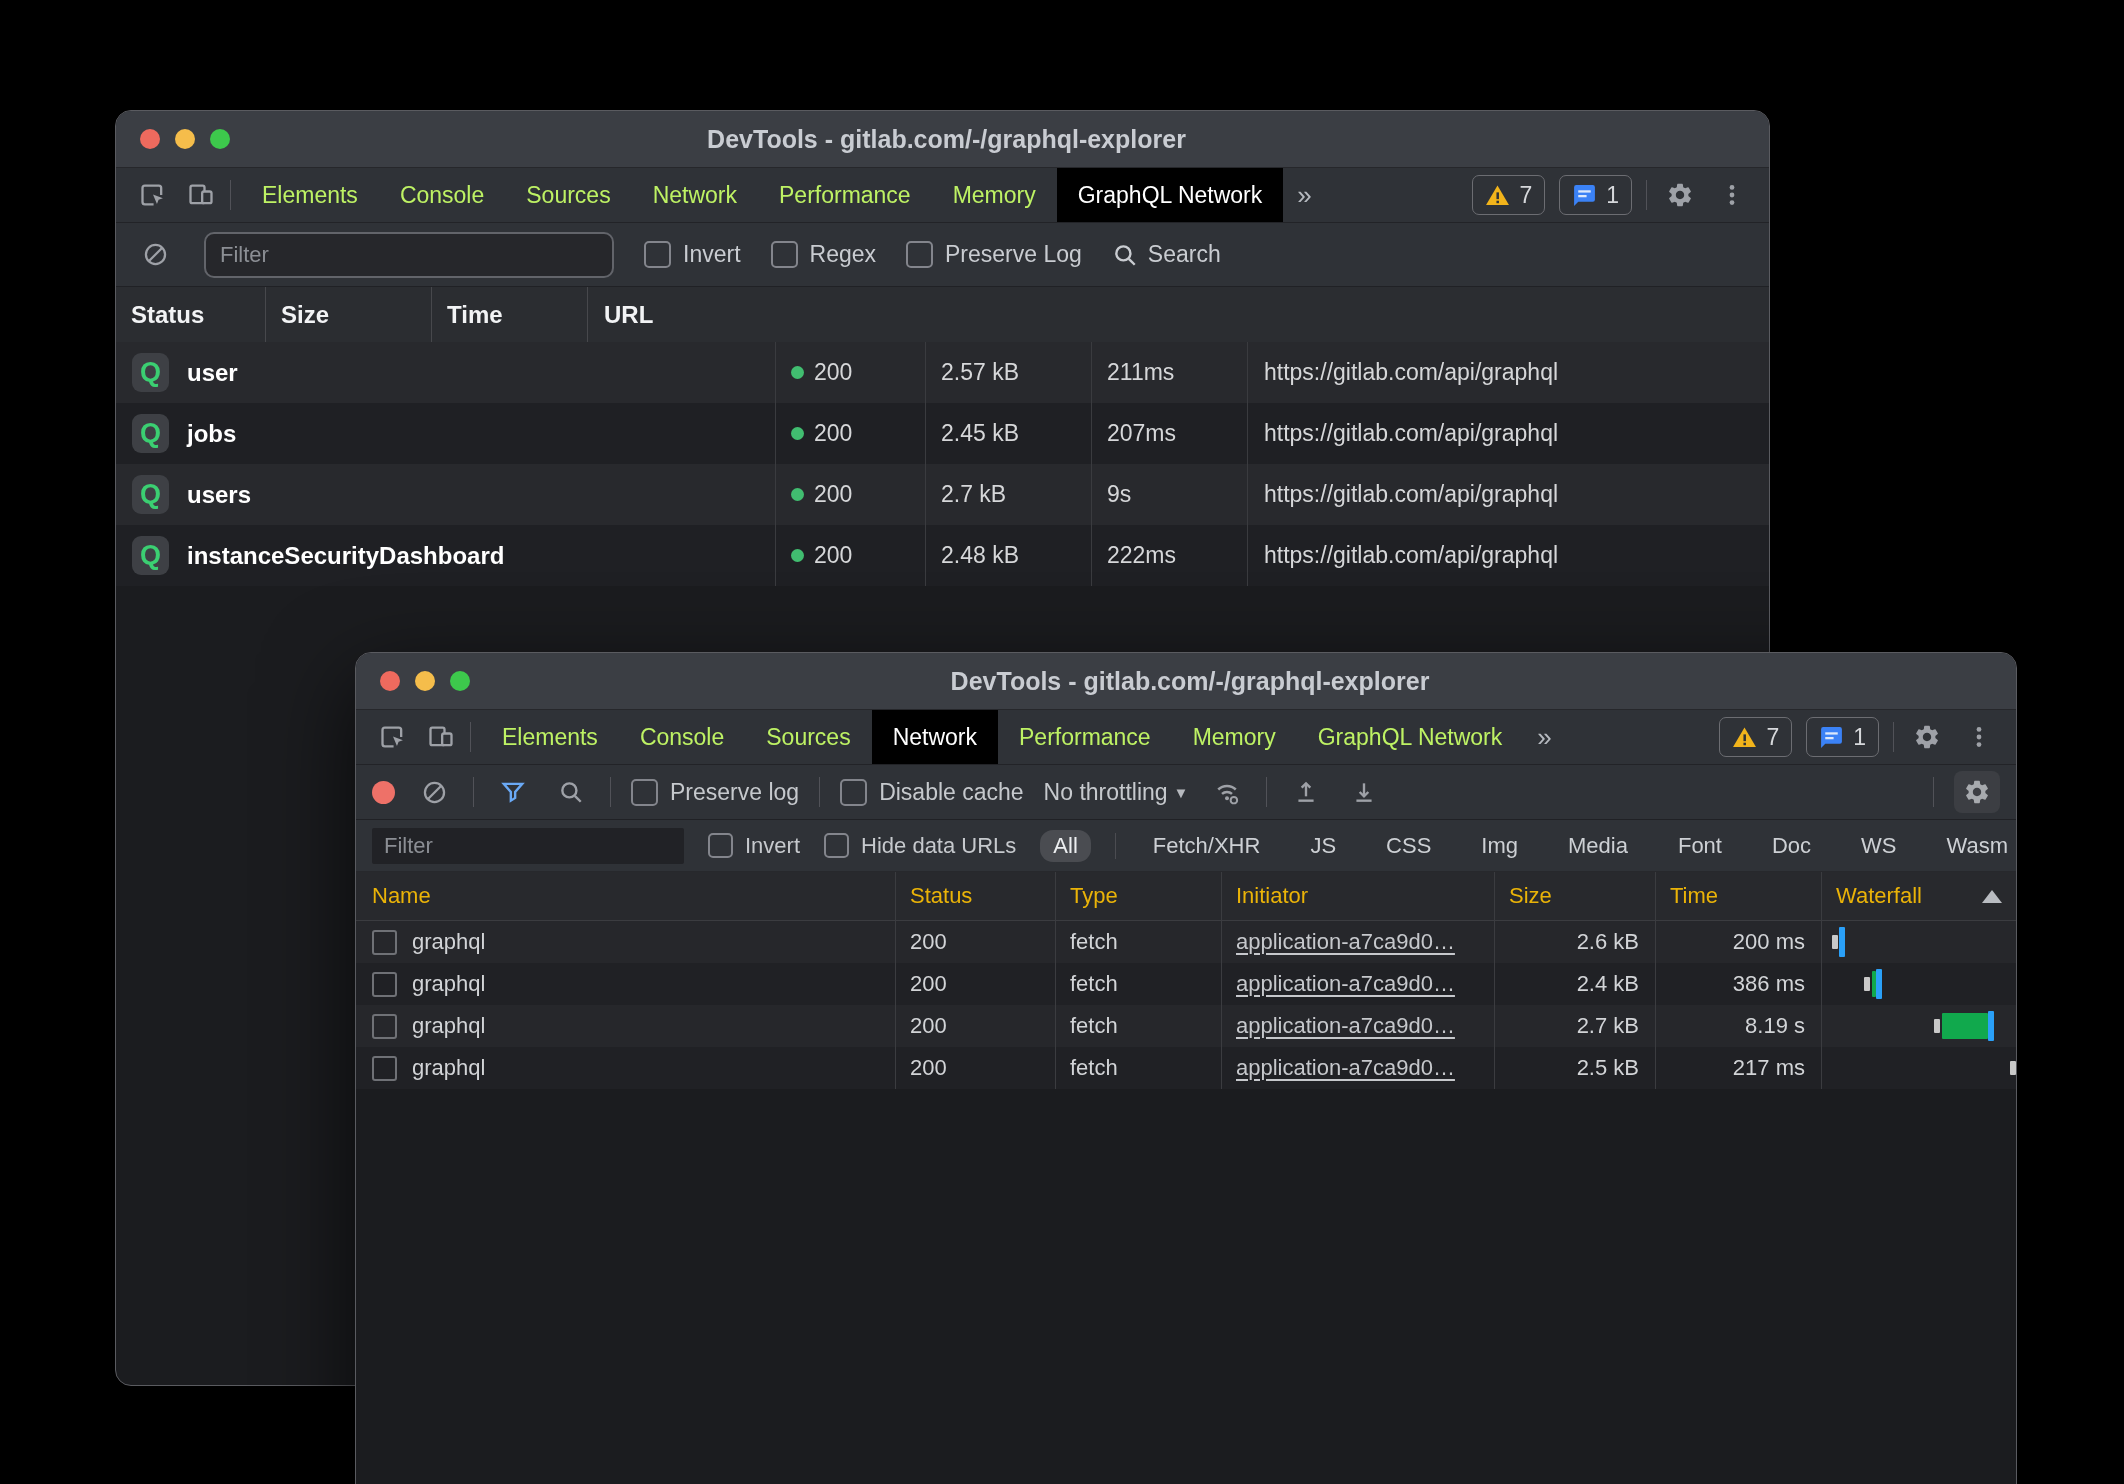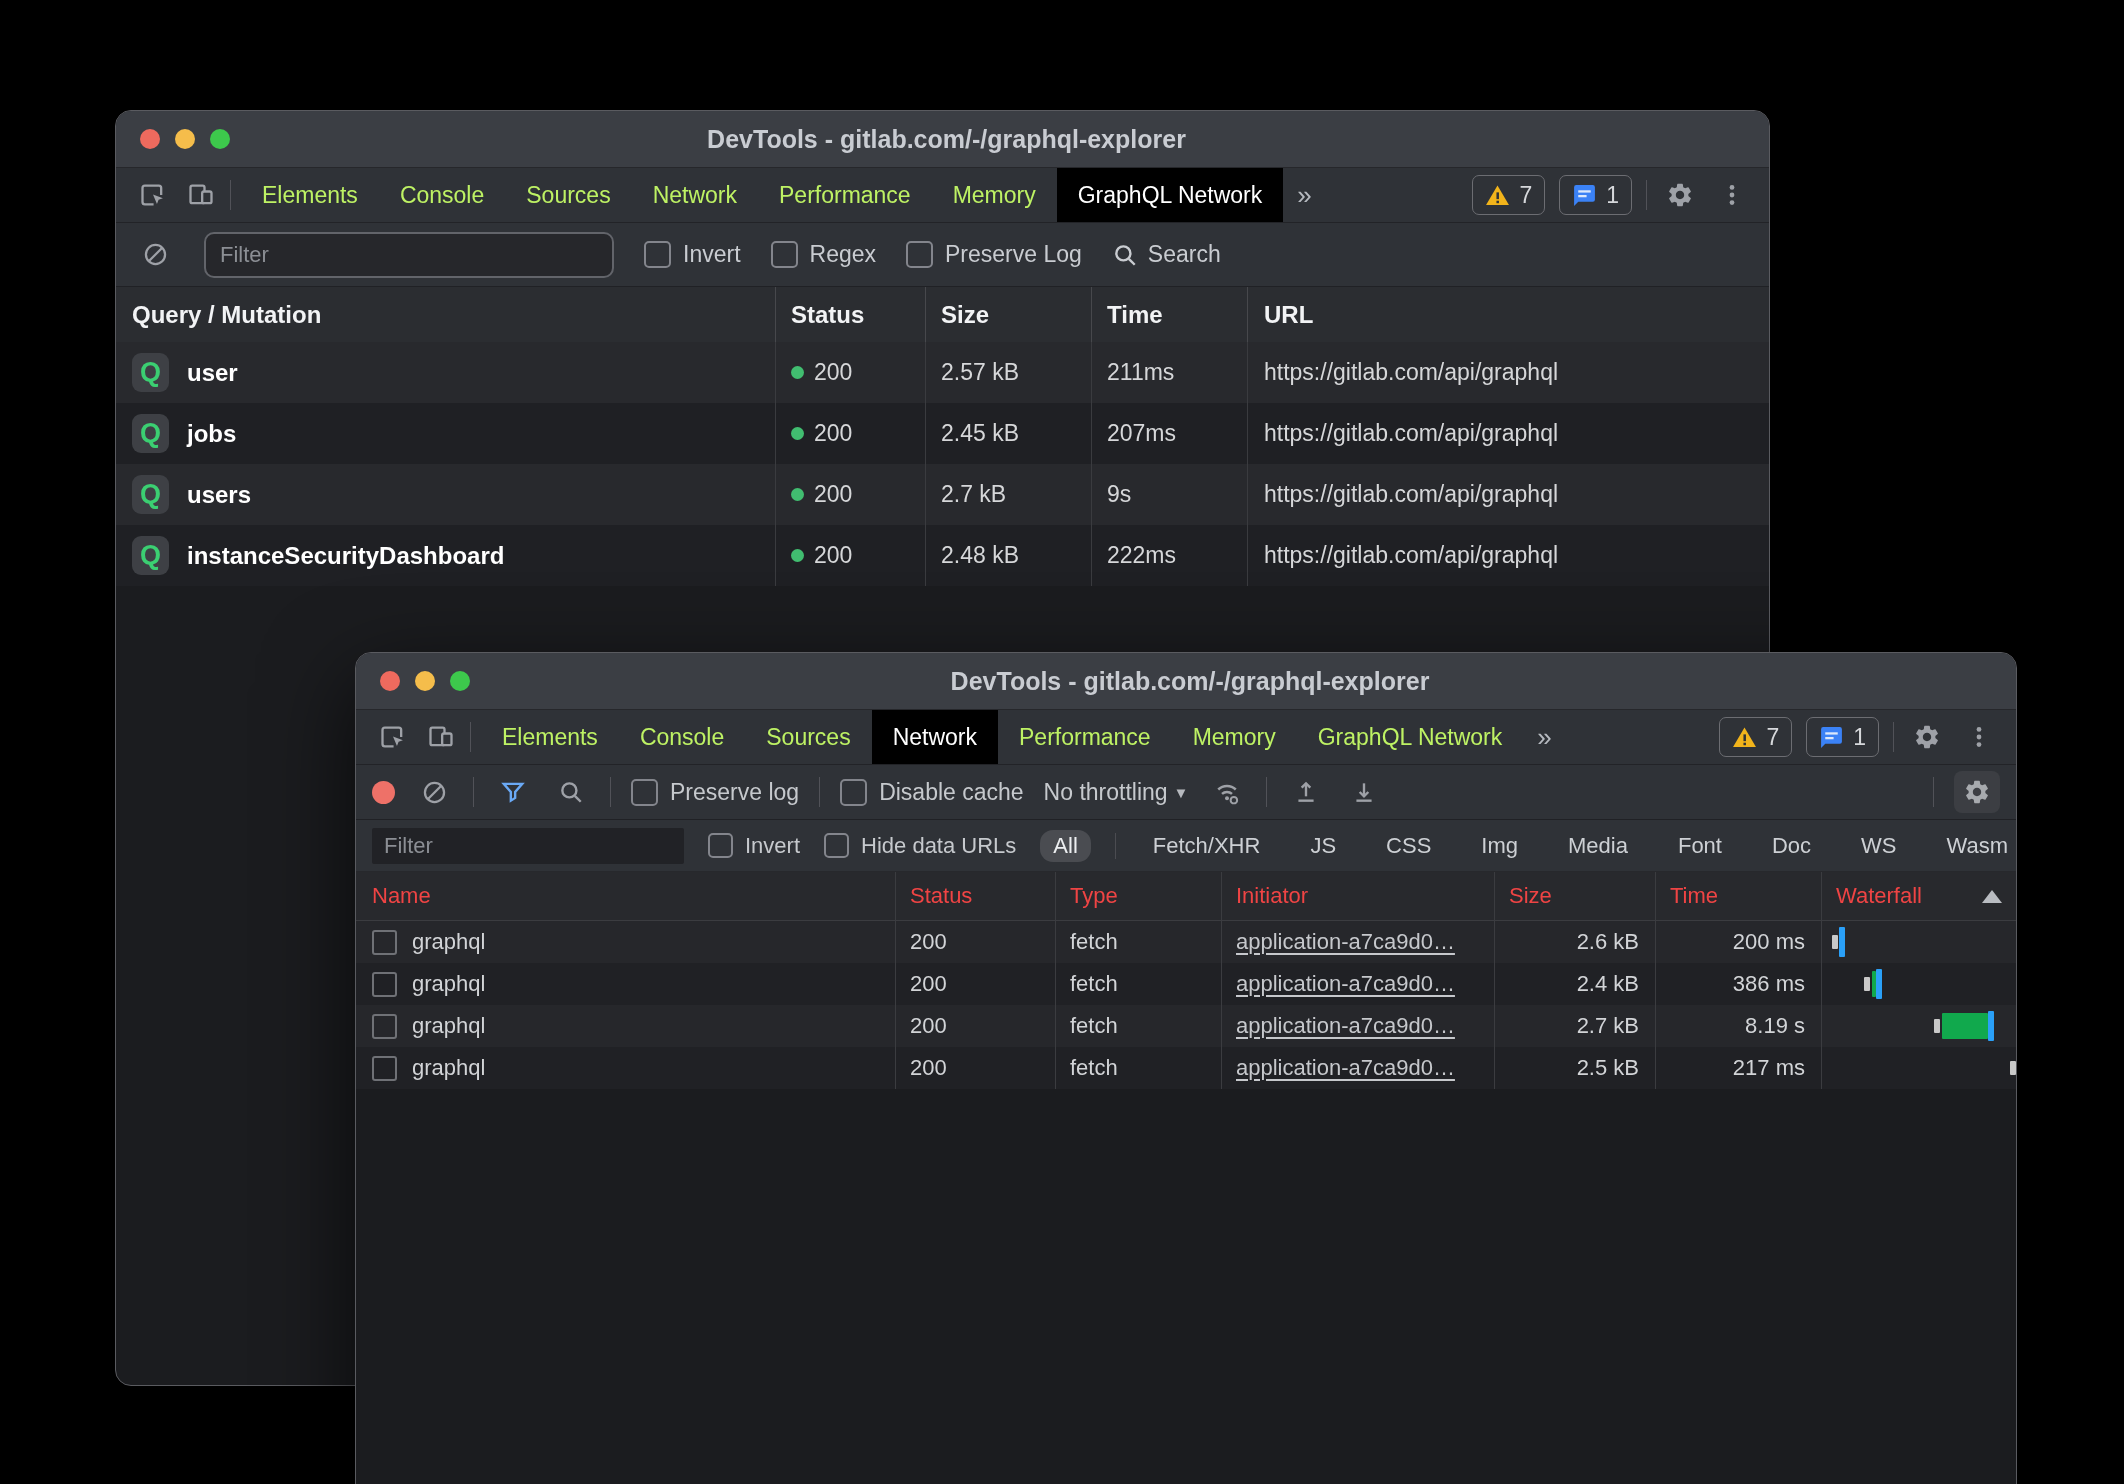--- a/index.html
+++ b/index.html
@@ -77,21 +77,21 @@
   .type-pill{padding:3px 13px;border-radius:13px;}
   .type-pill.selected{background:#4a4c51;color:#eceef0;}
   .thin-sep{width:1px;height:26px;background:#4b4c51;}
 
   .net-optionsbar{height:48px;background:#2f3237;display:flex;align-items:center;gap:32px;padding:0 18px;
     border-bottom:1px solid #1d1e22;}
   .net-optionsbar .cb-group{font-size:22px;color:#c6c9cd;}
   .net-optionsbar .cb{width:21px;height:21px;border-width:2px;border-radius:4px;}
 
   .net-table{display:flex;flex-direction:column;flex:1;}
-  .net-hrow{display:flex;height:48px;background:#28292d;align-items:center;font-size:22px;color:#ef4444;
+  .net-hrow{display:flex;height:48px;background:#28292d;align-items:center;font-size:22px;color:#eab308;
     border-bottom:1px solid #3b3c40;}
   .net-hrow .ncell{border-right:1px solid #3b3c40;height:100%;display:flex;align-items:center;}
   .net-row{display:flex;height:42px;align-items:center;font-size:22px;color:#d2d4d7;}
   .net-row .ncell{border-right:1px solid #3b3c40;height:100%;display:flex;align-items:center;}
   .net-row.odd{background:#26272b;} .net-row.even{background:#202125;}
   .net-fill{display:flex;flex:1;background:#232428;}
   .net-fill .ncell{border-right:1px solid #3b3c40;}
   .n-name{width:540px;padding-left:16px;box-sizing:border-box;gap:15px;}
   .n-status{width:160px;padding-left:14px;box-sizing:border-box;}
   .n-type{width:166px;padding-left:14px;box-sizing:border-box;}
@@ -205,21 +205,20 @@
       <svg width="26" height="26" viewBox="0 0 24 24" fill="none" stroke="currentColor" stroke-width="2.2">
         <circle cx="10.5" cy="10.5" r="6.5"></circle>
           <line x1="15.5" y1="15.5" x2="21" y2="21"></line>
       </svg>
       <span>Search</span>
     </span>
   </div>
 
   <div class="gql-table">
     <div class="gql-hrow">
-      <div class="cell c-query">Query / Mutation</div>
       <div class="cell c-status">Status</div>
       <div class="cell c-size">Size</div>
       <div class="cell c-time">Time</div>
       <div class="cell c-url">URL</div>
     </div>
 
     <div class="gql-row odd">
       <div class="cell c-query">
         <span class="q-badge">Q</span>
         <span class="q-name">user</span>

